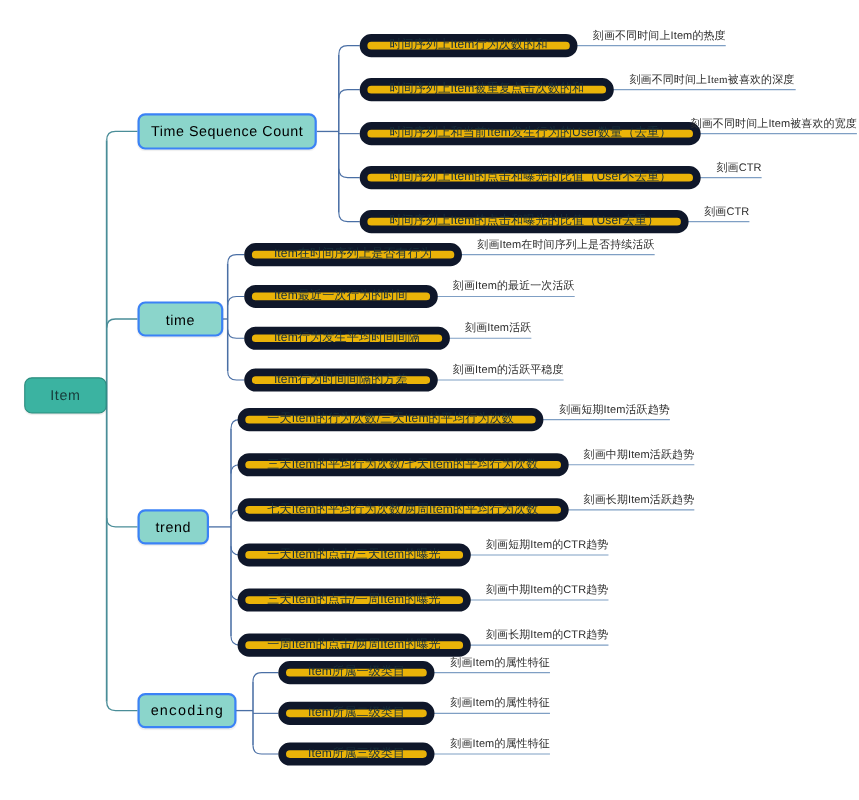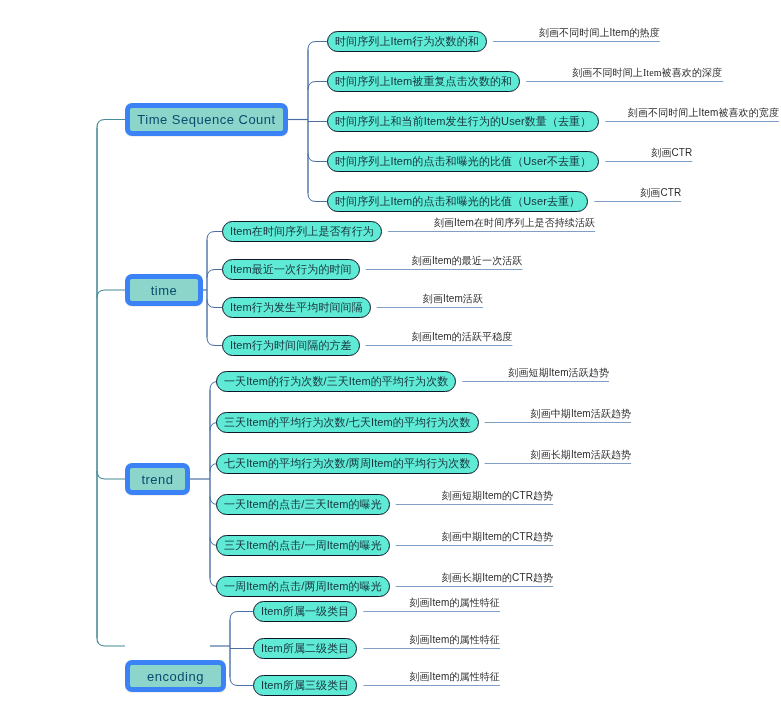--- a/index.html
+++ b/index.html
@@ -46,35 +46,35 @@
     border: 1px solid #2b8d7f;
     border-radius: 7px;
     font-size: 13px;
     letter-spacing: 0.6px;
     color: #173b3a;
     box-shadow: 0 1px 1px rgba(0,0,0,0.08);
   }
 
   .node-branch {
     background: #8bd5cb;
-    border: 5px solid #3b82f6;
+    border: 2px solid #3b82f6;
     border-radius: 7px;
     font-size: 13px;
     letter-spacing: 0.5px;
-    color: #0c4a6e;
+    color: #000000;
     box-shadow: 0 1px 1px rgba(0,0,0,0.07);
   }
 
   .node-leaf {
-    background: #5eead4;
-    border: 1px solid #0f172a;
+    background: #eab308;
+    border: 7px solid #0f172a;
     border-radius: 12px;
     font-size: 11px;
     color: #17303c;
-    padding: 0 7px;
+    padding: 0 20px;
     letter-spacing: 0.1px;
   }
 
   
   .annotation {
     position: absolute;
     font-size: 10px;
     color: #2c2c2c;
     white-space: nowrap;
     letter-spacing: 0.1px;
@@ -132,32 +132,35 @@
       <path d="M 363.40625 611.5 H 499.96875" fill="none" stroke="#7f9fc4" stroke-width="1" shape-rendering="geometricPrecision"></path>
       <path d="M 363.40625 648.5 H 499.96875" fill="none" stroke="#7f9fc4" stroke-width="1" shape-rendering="geometricPrecision"></path>
       <path d="M 363.40625 685.5 H 499.96875" fill="none" stroke="#7f9fc4" stroke-width="1" shape-rendering="geometricPrecision"></path>
       <path d="M 230 619.5 V 677.5" fill="none" stroke="#4a6fa5" stroke-width="1.4" shape-rendering="geometricPrecision"></path>
       <path d="M 210 646 H 230" fill="none" stroke="#4a6fa5" stroke-width="1.2" shape-rendering="geometricPrecision"></path>
       <path d="M 230 619.5 Q 230 611.5 238 611.5 H 253" fill="none" stroke="#4a6fa5" stroke-width="1" shape-rendering="geometricPrecision"></path>
       <path d="M 230 648.5 H 253" fill="none" stroke="#4a6fa5" stroke-width="1" shape-rendering="geometricPrecision"></path>
       <path d="M 230 677.5 Q 230 685.5 238 685.5 H 253" fill="none" stroke="#4a6fa5" stroke-width="1" shape-rendering="geometricPrecision"></path>
     </svg>
 
+  <div class="node node-root" id="root-node" style="left: 22px; top: 343px; width: 75px; height: 33px;">
+    <span>Item</span>
+  </div>
 
   <div id="nodes-layer">
       <div class="node node-branch" style="left: 125px; top: 103px; width: 163px; height: 33px;">
         <span>Time Sequence Count</span>
       </div>
       <div class="node node-branch" style="left: 125px; top: 274px; width: 78px; height: 32px;">
         <span>time</span>
       </div>
       <div class="node node-branch" style="left: 125px; top: 463px; width: 65px; height: 32px;">
         <span>trend</span>
       </div>
-      <div class="node node-branch" style="left: 125px; top: 660px; width: 101px; height: 32px;">
+      <div class="node node-branch" style="left: 125px; top: 630px; width: 90px; height: 32px; font-family: Liberation Mono, monospace;">
         <span>encoding</span>
       </div>
       <div class="node node-leaf" style="height: 21px; left: 327px; top: 31px;">
         <span>时间序列上Item行为次数的和</span>
       </div>
       <div class="annotation" style="left: 538.906px; top: 27.5px;">刻画不同时间上Item的热度</div>
       <div class="node node-leaf" style="height: 21px; left: 327px; top: 71px;">
         <span>时间序列上Item被重复点击次数的和</span>
       </div>
       <div class="annotation" style="left: 572.203px; top: 67.5px; font-family: Liberation Serif, serif;">刻画不同时间上Item被喜欢的深度</div>

